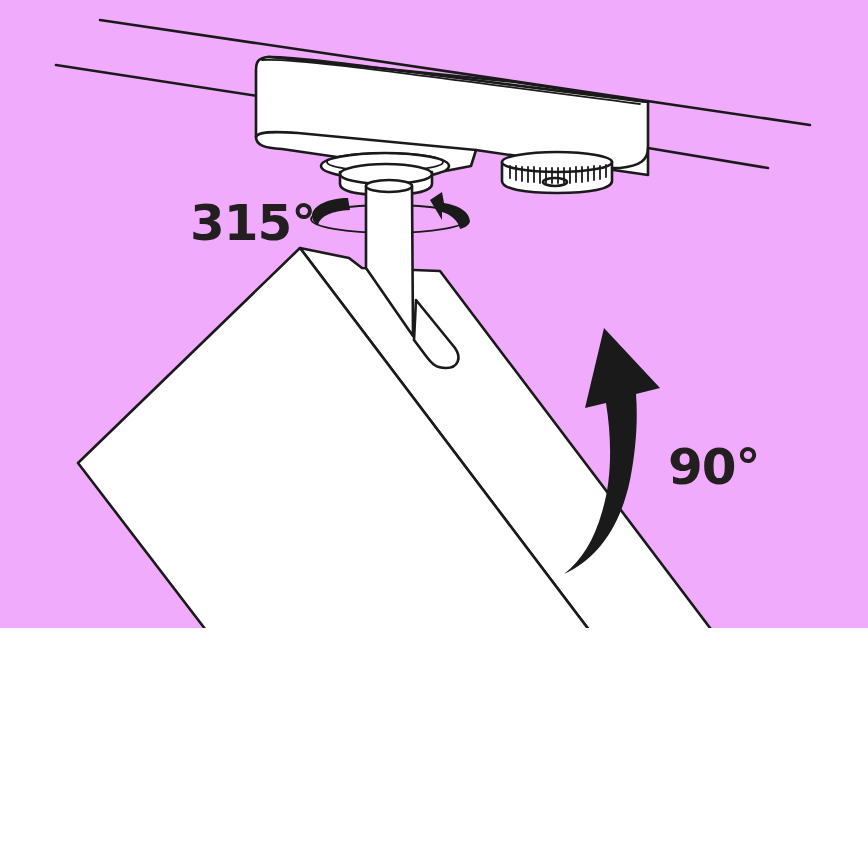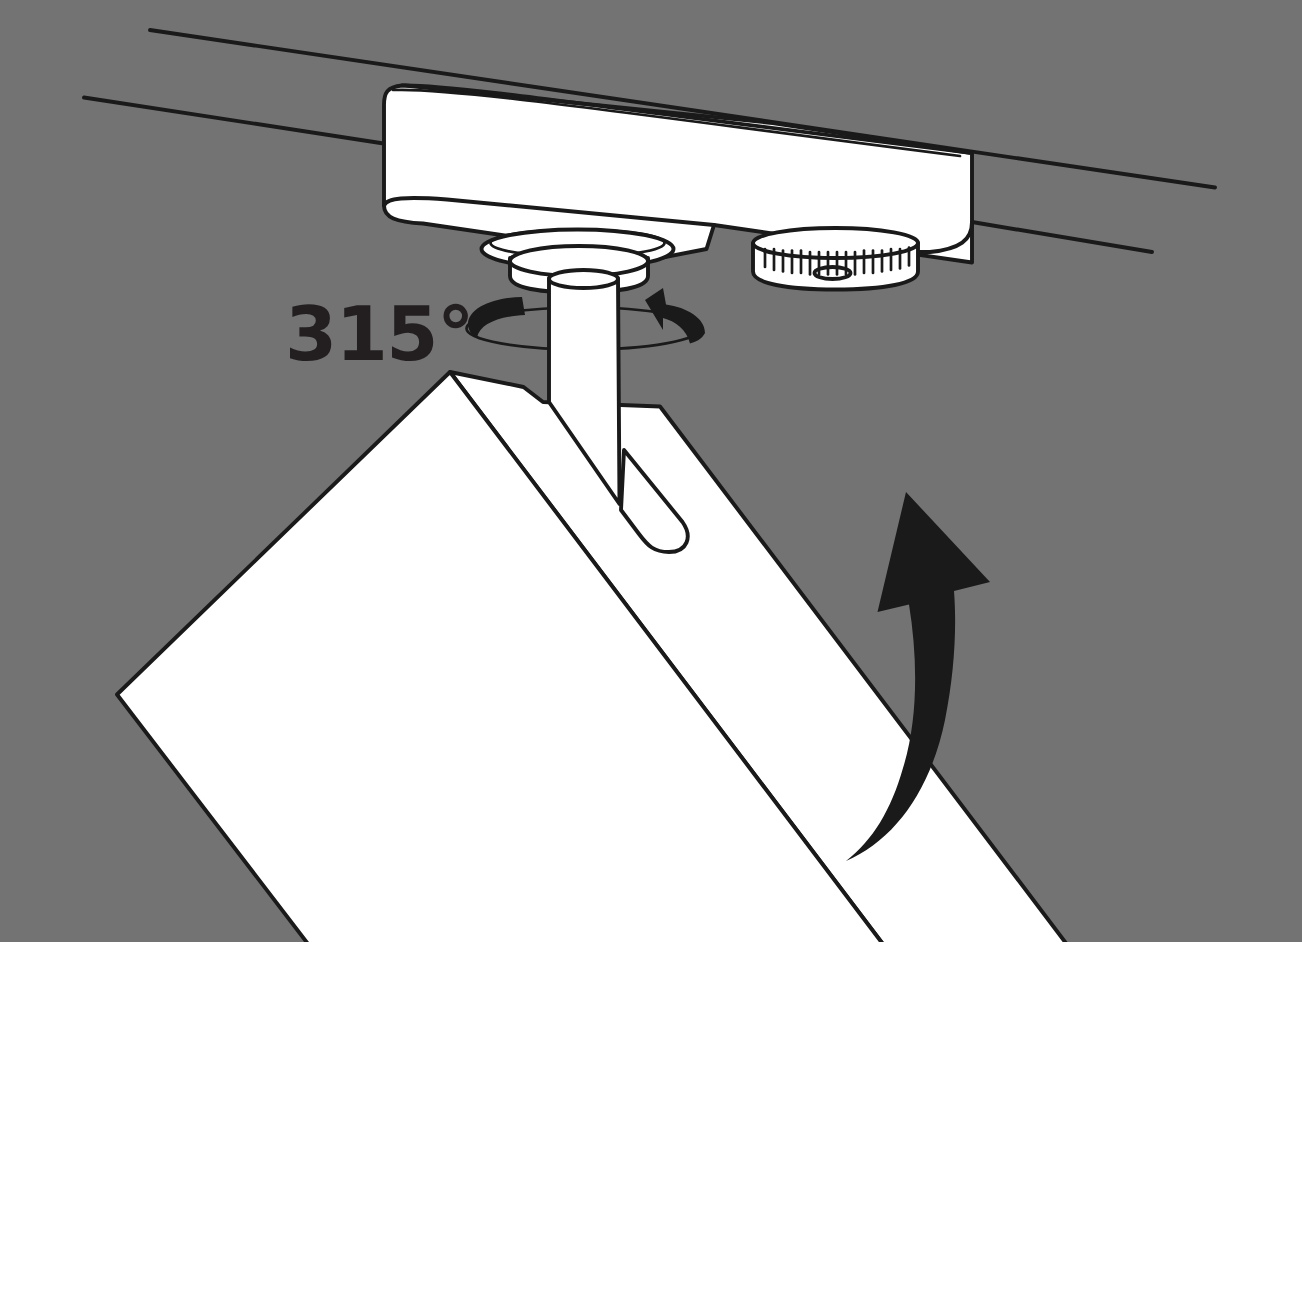--- a/index.html
+++ b/index.html
@@ -4,21 +4,21 @@
   <style>
     html, body {
       margin: 0;
       padding: 0;
       background: #ffffff;
     }
     .canvas {
       position: relative;
       width: 868px;
       height: 628px;
-      background: #737373;
+      background: #f0abfc;
       overflow: hidden;
     }
     svg.drawing {
       position: absolute;
       left: 0;
       top: 0;
       width: 868px;
       height: 868px;
     }
     .ln {
@@ -156,13 +156,14 @@
                L 660 388
                L 604 328
                L 585 408
                L 606 403
                C 612 440, 612 480, 602 512
                C 594 540, 582 560, 564 574 Z"></path>
     </g>
   </svg>
 
   <div class="label label-rot">315°</div>
+  <div class="label label-tilt">90°</div>
 </div>
 
 </body></html>

